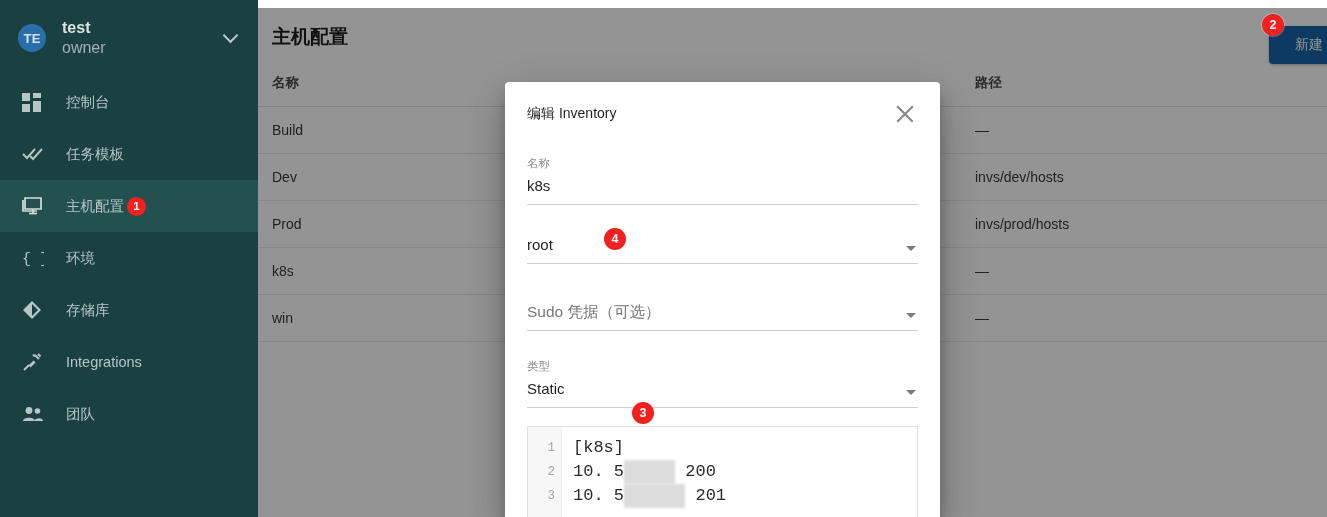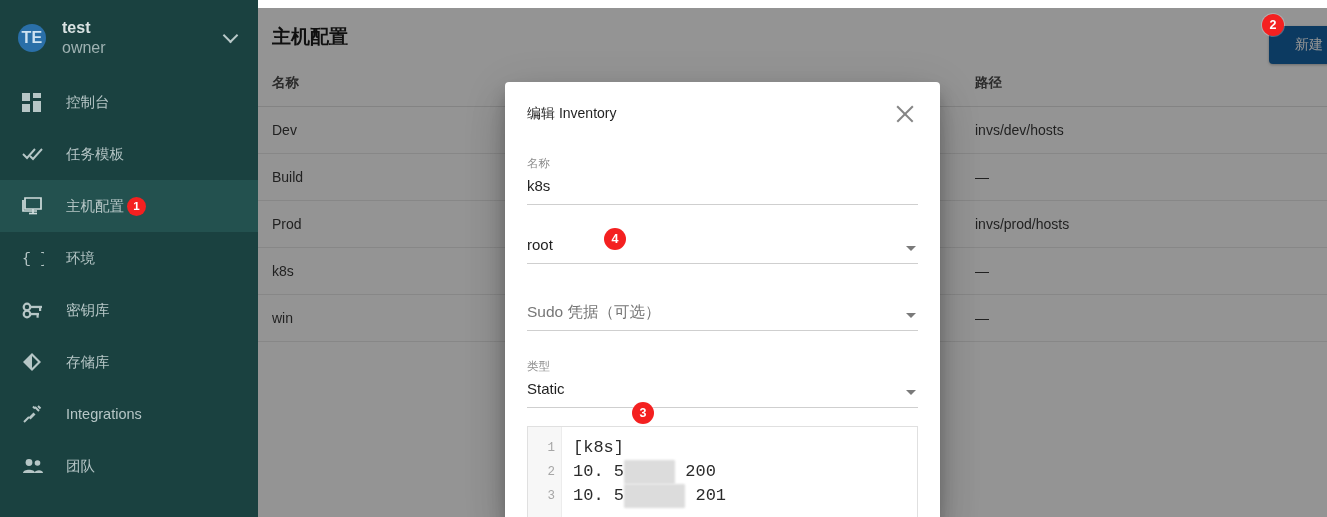--- a/index.html
+++ b/index.html
@@ -22,21 +22,21 @@
   .sidebar-user {
     height: 76px;
     display: flex; align-items: center;
     padding: 0 16px 0 18px;
     position: relative;
   }
   .avatar {
     width: 28px; height: 28px; border-radius: 50%;
     background: #2a6fa8;
     color: #cfe3f2;
-    font-size: 16px; font-weight: bold;
+    font-size: 13px; font-weight: bold;
     display: flex; align-items: center; justify-content: center;
     letter-spacing: .3px;
     flex: 0 0 auto;
   }
   .user-text { margin-left: 16px; line-height: 1.15; }
   .user-name { font-size: 16px; font-weight: bold; color: #d9e2e2; }
   .user-role { font-size: 16px; color: #9fb2b2; margin-top: 2px; }
   .user-caret {
     position: absolute; right: 22px; top: 30px;
     width: 11px; height: 11px;
@@ -276,33 +276,20 @@
 
     <div class="nav-item">
       <span class="nav-ico">
         <svg width="22" height="18" viewBox="0 0 22 18">
             <text x="0" y="14" font-family="Liberation Mono, monospace" font-size="15" fill="#b6c6c6">{ }</text>
           </svg>
       </span>
       <span class="nav-label">环境</span>
     </div>
 
-    <div class="nav-item">
-      <span class="nav-ico">
-        <svg width="21" height="18" viewBox="0 0 21 18">
-          <circle cx="5" cy="6" r="3.3" fill="none" stroke="#b6c6c6" stroke-width="2.2"></circle>
-          <rect x="8" y="4.8" width="12" height="2.3" fill="#b6c6c6"></rect>
-          <rect x="17" y="6.6" width="2.2" height="3.4" fill="#b6c6c6"></rect>
-          <circle cx="5" cy="13" r="3.3" fill="none" stroke="#b6c6c6" stroke-width="2.2"></circle>
-          <rect x="8" y="11.9" width="9" height="2.3" fill="#b6c6c6"></rect>
-          <rect x="14.5" y="13.7" width="2.2" height="3" fill="#b6c6c6"></rect>
-        </svg>
-      </span>
-      <span class="nav-label">密钥库</span>
-    </div>
 
     <div class="nav-item">
       <span class="nav-ico">
         <svg width="20" height="20" viewBox="0 0 20 20">
           <path d="M10 1 L19 10 L10 19 L1 10 Z" fill="#b6c6c6"></path>
           <path d="M10 4 L10 16 L16 10 Z" fill="#1a4140"></path>
         </svg>
       </span>
       <span class="nav-label">存储库</span>
     </div>
@@ -342,28 +329,28 @@
     <table class="inv">
       <thead>
         <tr>
           <th class="col-name">名称</th>
           <th class="col-repo"></th>
           <th class="col-path">路径</th>
         </tr>
       </thead>
       <tbody>
         <tr>
+          <td>Build</td>
+          <td></td>
+          <td>—</td>
+        </tr>
+        <tr>
           <td>Dev</td>
           <td></td>
           <td>invs/dev/hosts</td>
-        </tr>
-        <tr>
-          <td>Build</td>
-          <td></td>
-          <td>—</td>
         </tr>
         <tr>
           <td>Prod</td>
           <td></td>
           <td>invs/prod/hosts</td>
         </tr>
         <tr>
           <td>k8s</td>
           <td></td>
           <td>—</td>

